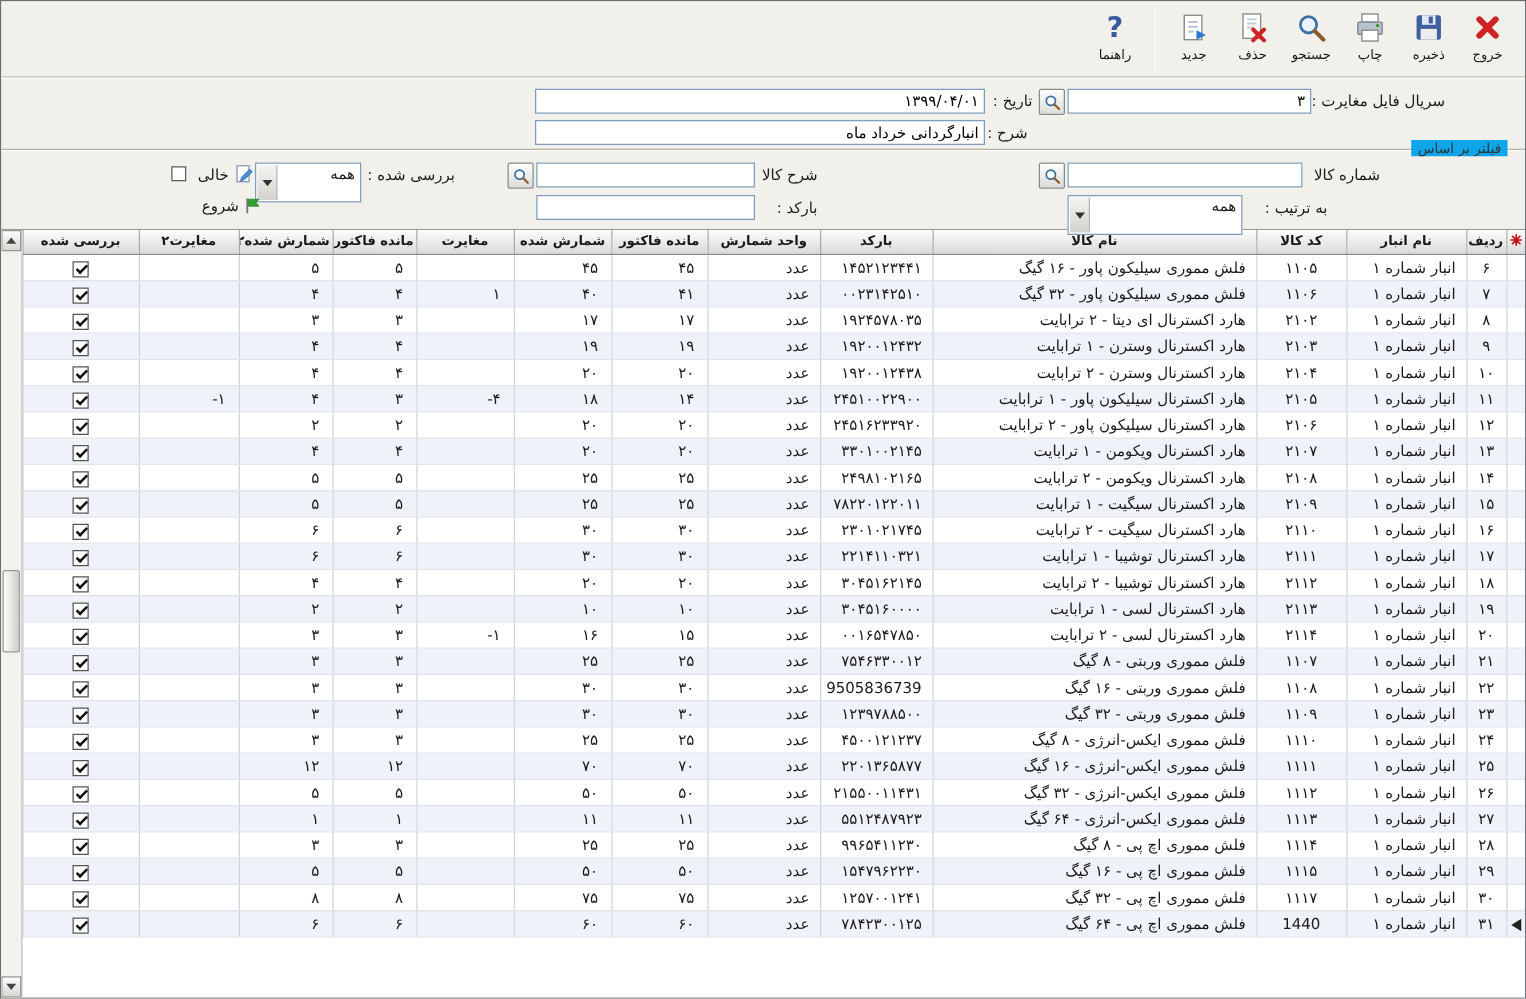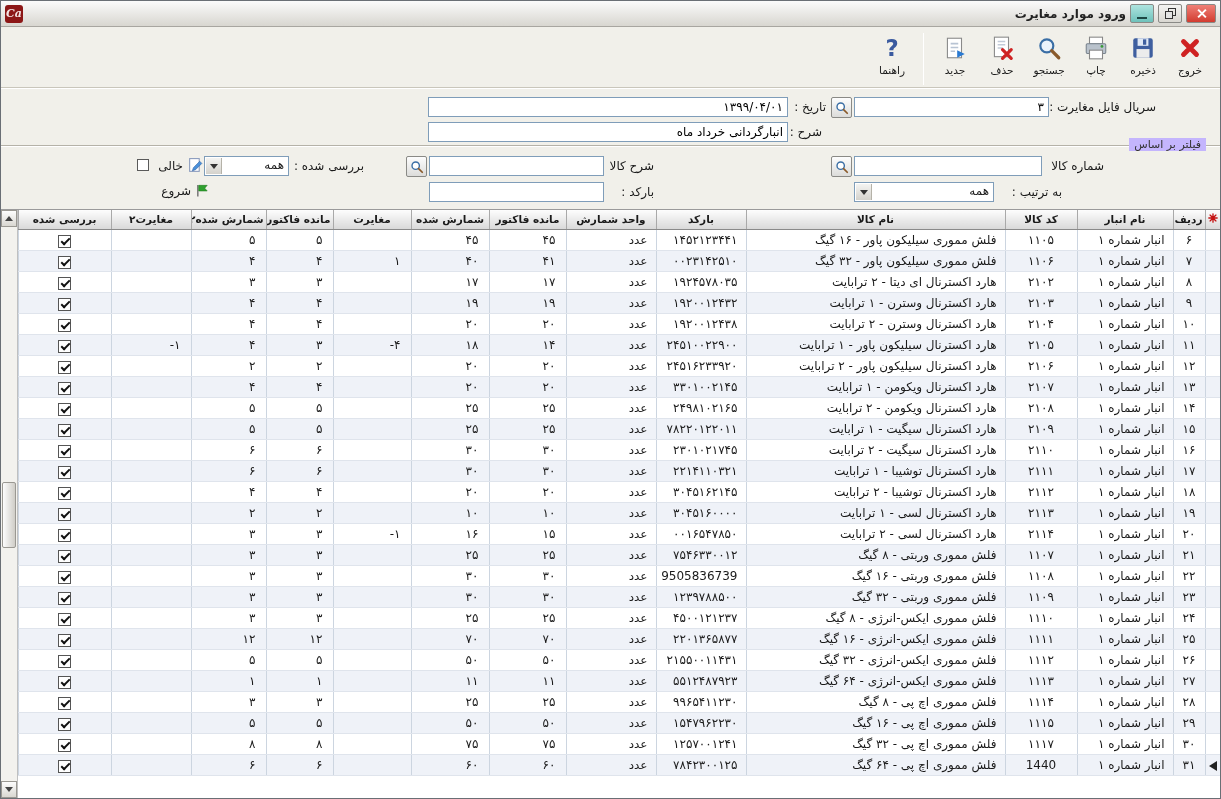--- a/index.html
+++ b/index.html
@@ -80,25 +80,25 @@
     background:linear-gradient(#f8f8f6,#dcdcda); border:1px solid #8a8a86; border-radius:2px;
   }
 
   
   .filterbar {
     position:relative; height:64px; flex:0 0 64px;
     border-top:1px solid #b5b2a8; box-shadow:inset 0 1px 0 #ffffff;
     background:#f1f0ea;
   }
   .group-label {
-    position:absolute; top:-8px; right:14px; background:#c4b5fd;
+    position:absolute; top:-8px; right:14px; background:#0ea5e9;
     padding:0 5px; font-size:11px; color:#333; z-index:2;
   }
   .combo {
-    position:absolute; height:20px; background:#fff; border:1px solid #7f9db9;
+    position:absolute; height:32px; background:#fff; border:1px solid #7f9db9;
     padding:1px 4px 0 20px; direction:rtl; font-size:12px;
   }
   .combo-btn {
     position:absolute; left:1px; top:1px; bottom:1px; width:16px;
     background:linear-gradient(#f4f4f2,#d4d2cc); border-right:1px solid #b5b2a8;
     display:flex; align-items:center; justify-content:center;
   }
   .tri-down { width:0; height:0; border-left:4px solid transparent; border-right:4px solid transparent; border-top:5px solid #333; }
   .cbx {
     display:inline-block; width:12px; height:12px; background:#fff; border:1px solid #5a5a5a;
@@ -155,37 +155,20 @@
   .cb.on::after {
     content:""; position:absolute; left:2px; top:2px; width:7px; height:3px;
     border-left:2px solid #111; border-bottom:2px solid #111; transform:rotate(-45deg);
   }
 </style>
 </head>
 <body>
 
 <div class="window">
 
-  <div class="titlebar">
-    <div class="logo">Ca</div>
-    <div class="title-spacer"></div>
-    <div class="win-title">ورود موارد مغایرت</div>
-    <div class="winbtn btn-min">
-        <span class="bar"></span>
-      </div>
-    <div class="winbtn btn-restore">
-      <svg width="11" height="11" viewBox="0 0 11 11">
-        <rect x="3.5" y="0.5" width="7" height="7" fill="none" stroke="#333"></rect>
-        <rect x="0.5" y="3.5" width="7" height="7" fill="#e4e4e4" stroke="#333"></rect>
-      </svg>
-    </div>
-    <div class="winbtn btn-close">
-        <span class="x-icon"></span>
-      </div>
-  </div>
 
   <div class="toolbar">
     <div class="tbtn">
       <span class="ticon">
         <svg width="26" height="26" viewBox="0 0 24 24">
             <path d="M6 6L18 18M18 6L6 18" stroke="#cf2222" stroke-width="4.5" stroke-linecap="round"></path>
           </svg>
       </span>
       <span class="tlabel">خروج</span>
     </div>

